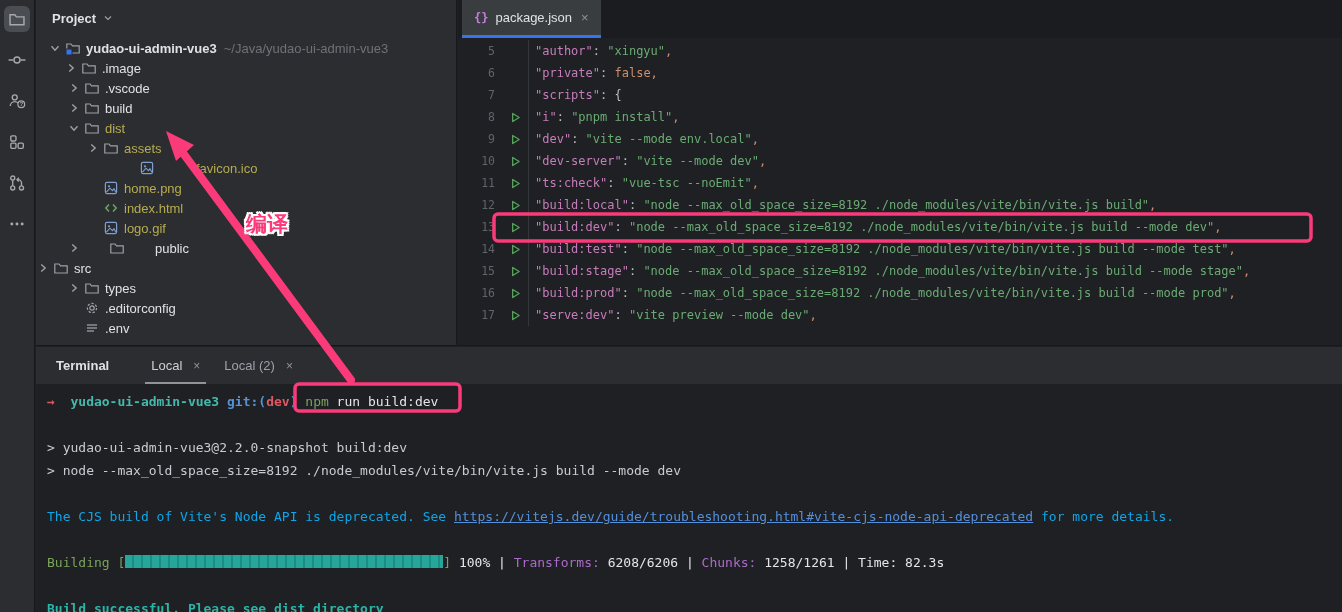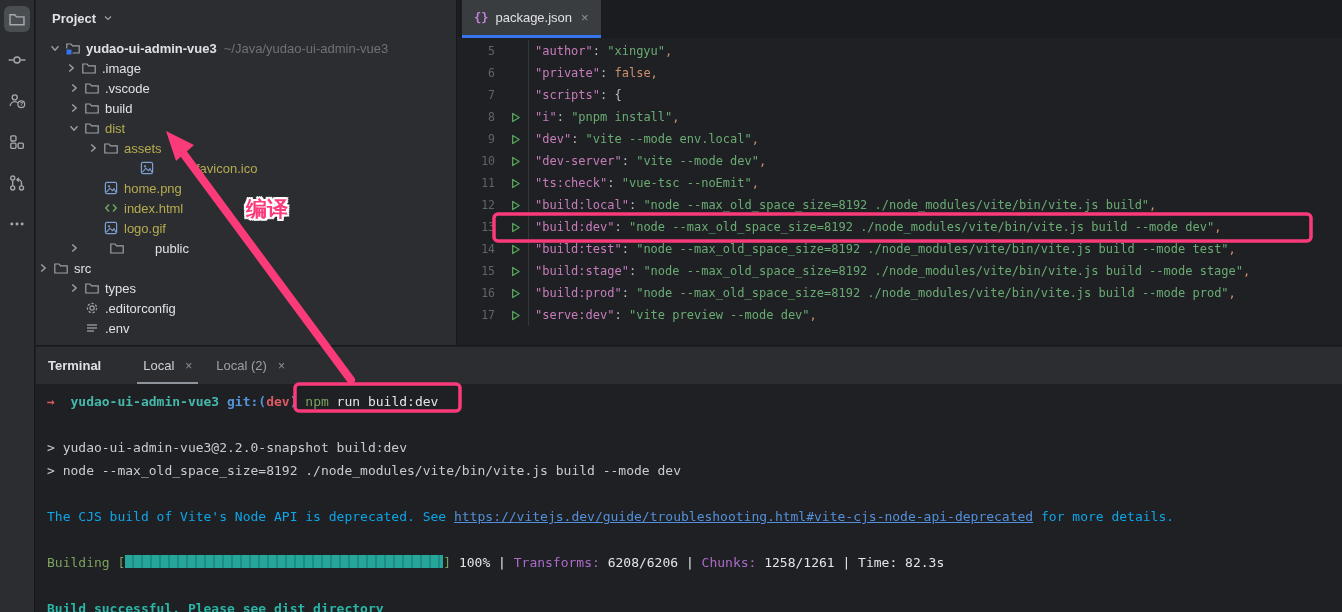--- a/index.html
+++ b/index.html
@@ -40,21 +40,21 @@
   .crow { height:22px; display:flex; align-items:center; white-space:pre; }
   .crow .lnum { width:44px; text-align:right; color:#5f646b; padding-right:7px; flex:none; font-size:11.5px; }
   .crow .runc { width:26px; flex:none; display:inline-flex; align-items:center; justify-content:center; }
   .crow .ctext { border-left:1px solid #33363a; height:100%; display:flex; align-items:center; padding-left:6px; }
   .ind1 { padding-left:20px; } .ind2 { padding-left:50px; }
   .tk-key { color:#c77dbb; } .tk-punct { color:#bcbec4; } .tk-str { color:#6aab73; }
   .tk-bool { color:#cf8e6d; } .tk-comma { color:#cf8e6d; }
 
   
   #terminal { position:absolute; left:36px; top:347px; width:1306px; height:265px; background:#1e2023; }
-  #term-header { height:37px; background:#2b2d30; display:flex; align-items:stretch; padding-left:12px; font-size:13px; }
+  #term-header { height:37px; background:#2b2d30; display:flex; align-items:stretch; padding-left:20px; font-size:13px; }
   #term-title { font-weight:bold; display:flex; align-items:center; margin-right:30px; }
   .ttab { position:relative; display:flex; align-items:center; gap:9px; padding:0 12px; color:#9da0a8; }
   .ttab.active { color:#ced0d6; }
   .ttab.active::after { content:""; position:absolute; left:6px; right:6px; bottom:0; height:2px; background:#8f939a; }
   .ttab .tab-close { font-size:12px; }
   #term-body { padding:6px 0 0 11px; font-family:"DejaVu Sans Mono","Liberation Mono",monospace;
                font-size:13px; line-height:23px; white-space:pre; }
   .t-arrow { color:#d75b5b; font-weight:bold; }
   .t-teal { color:#45b8ac; font-weight:bold; }
   .t-blue { color:#5693d6; font-weight:bold; }
@@ -64,21 +64,21 @@
   .t-out  { color:#c8cbd0; }
   .t-yellow{ color:#0ea5e9; }
   .t-link { color:#548fdb; text-decoration:underline; }
   .t-purple{ color:#ab6bc9; }
   .t-success{ color:#29b6a8; font-weight:bold; }
   .pbar { display:inline-block; width:318px; height:13px; vertical-align:-1px;
           background:repeating-linear-gradient(90deg,#26a69a 0 7px,#1d8c82 7px 9px); }
 
   
   #overlay { position:absolute; left:0; top:0; width:1342px; height:612px; pointer-events:none; z-index:10; }
-  #anno-label { position:absolute; left:246px; top:195px; font-size:21px; font-weight:bold; color:#fb3a7a;
+  #anno-label { position:absolute; left:246px; top:210px; font-size:21px; font-weight:bold; color:#fb3a7a;
                 z-index:11; pointer-events:none; font-family:"Liberation Sans",sans-serif;
                 text-shadow:-2px -2px 0 #fff, 2px -2px 0 #fff, -2px 2px 0 #fff, 2px 2px 0 #fff,
                             -2px 0 0 #fff, 2px 0 0 #fff, 0 -2px 0 #fff, 0 2px 0 #fff; }
 </style>
 </head>
 <body>
 
 <div id="stripe">
     <div class="stripe-btn active">
       <svg width="18" height="18" viewBox="0 0 16 16">

